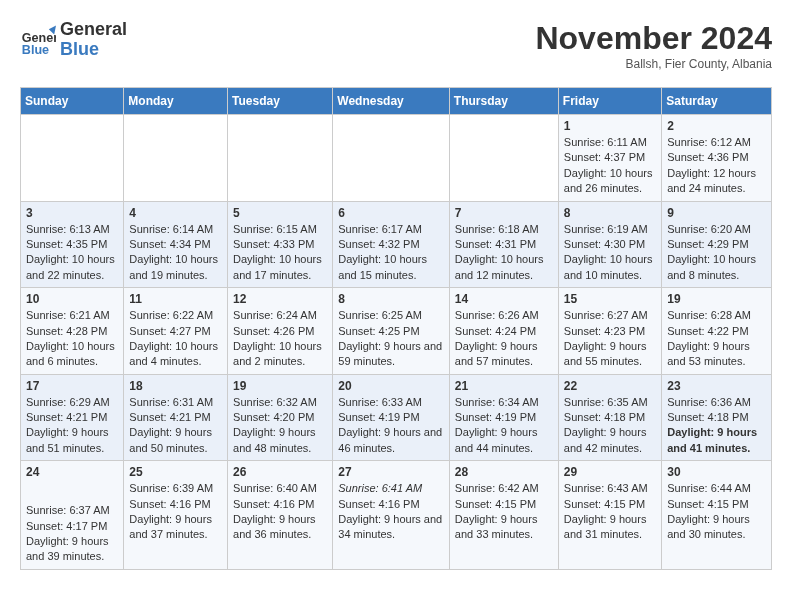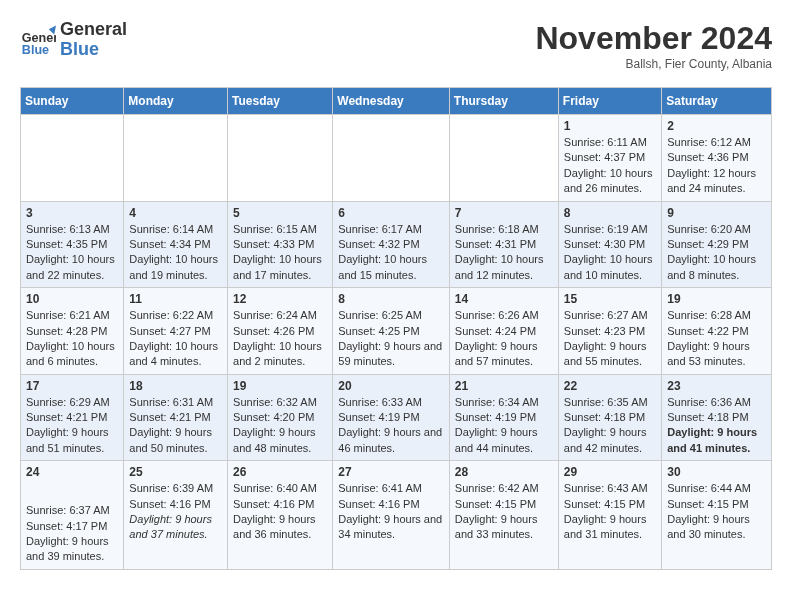--- a/index.html
+++ b/index.html
@@ -274,31 +274,31 @@
         <td>
           <span class="day-num">24</span>
           <div style="line-height: 1.4; margin-top: 24px;">Sunrise: 6:37 AM</div>
           <div style="line-height: 1.4;">Sunset: 4:17 PM</div>
           <div style="line-height: 1.4;">Daylight: 9 hours and 39 minutes.</div>
         </td>
         <td>
           <span class="day-num">25</span>
           <div style="line-height: 1.4;">Sunrise: 6:39 AM</div>
           <div style="line-height: 1.4;">Sunset: 4:16 PM</div>
-          <div style="line-height: 1.4; font-style: italic;">Daylight: 9 hours and 37 minutes.</div>
+          <div style="line-height: 1.4;">Daylight: 9 hours and 37 minutes.</div>
         </td>
         <td>
           <span class="day-num">26</span>
           <div style="line-height: 1.4;">Sunrise: 6:40 AM</div>
           <div style="line-height: 1.4;">Sunset: 4:16 PM</div>
           <div style="line-height: 1.4;">Daylight: 9 hours and 36 minutes.</div>
         </td>
         <td>
           <span class="day-num">27</span>
-          <div style="line-height: 1.4;">Sunrise: 6:41 AM</div>
+          <div style="line-height: 1.4; font-style: italic;">Sunrise: 6:41 AM</div>
           <div style="line-height: 1.4;">Sunset: 4:16 PM</div>
           <div style="line-height: 1.4;">Daylight: 9 hours and 34 minutes.</div>
         </td>
         <td>
           <span class="day-num">28</span>
           <div style="line-height: 1.4;">Sunrise: 6:42 AM</div>
           <div style="line-height: 1.4;">Sunset: 4:15 PM</div>
           <div style="line-height: 1.4;">Daylight: 9 hours and 33 minutes.</div>
         </td>
         <td>

